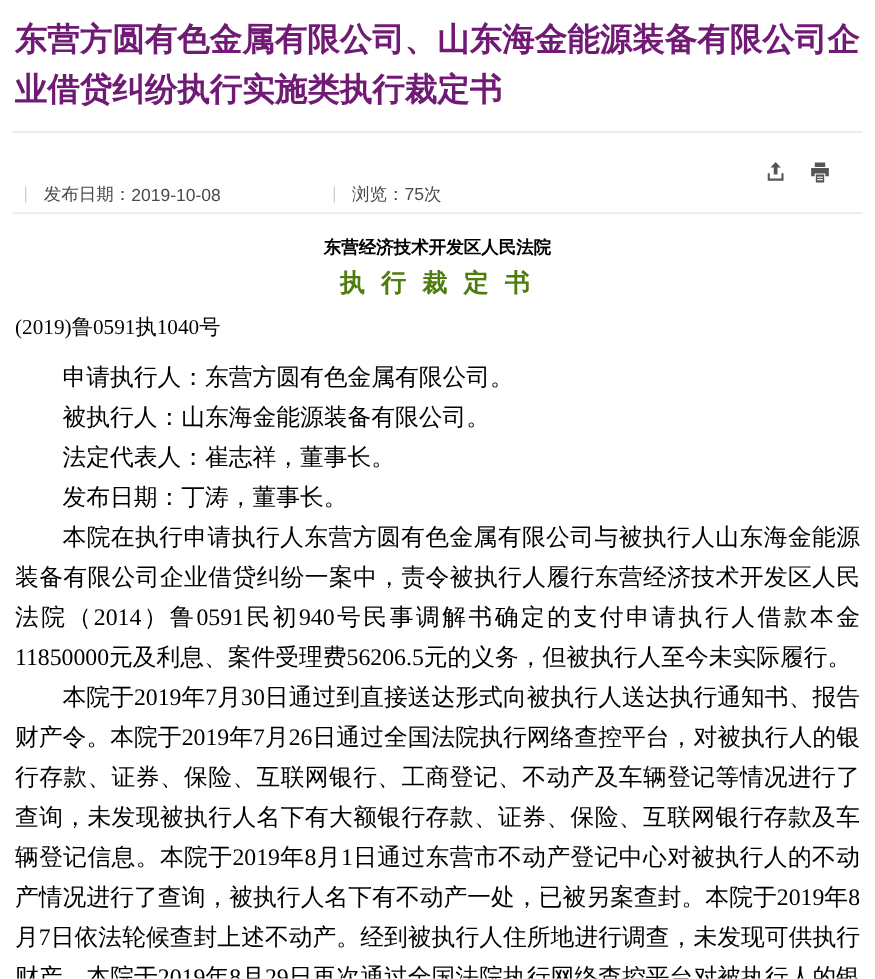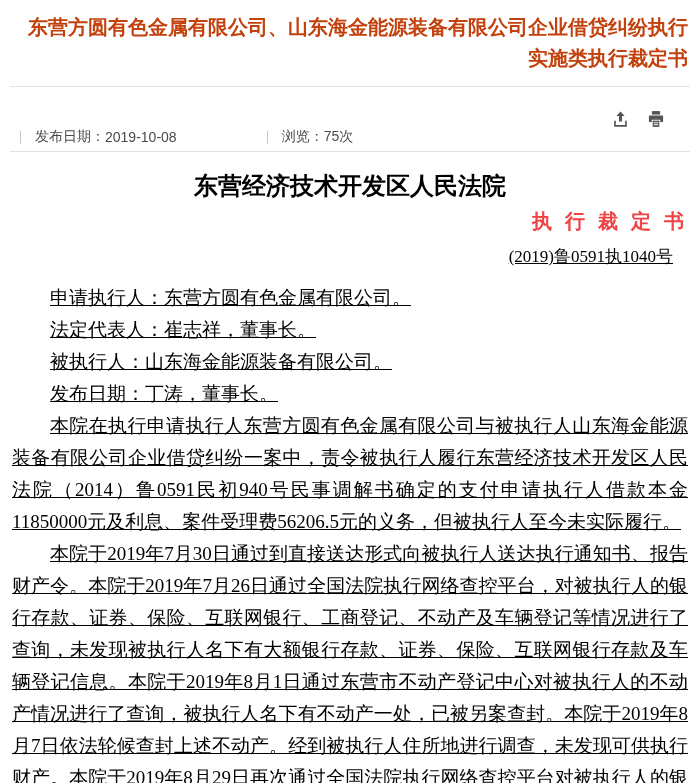--- a/index.html
+++ b/index.html
@@ -12,26 +12,26 @@
   }
   .page {
     width: 700px;
     height: 783px;
     margin: 0 auto;
     padding: 8px 10px 0 10px;
     overflow: hidden;
     background: #ffffff;
   }
   .page-title {
-    font-size: 20px;
+    font-size: 26px;
     font-weight: bold;
-    text-align: right;
+    text-align: left;
     line-height: 1.55;
     margin: 4px 2px 12px 2px;
-    color: #c2410c;
+    color: #701a75;
   }
   .meta-bar {
     display: flex;
     justify-content: space-between;
     align-items: center;
     border-top: 1px solid #e2e2e2;
     border-bottom: 1px solid #e2e2e2;
     padding: 5px 10px;
     font-size: 14px;
     color: #4a4a4a;
@@ -62,48 +62,45 @@
     align-items: center;
     justify-content: center;
     cursor: pointer;
     line-height: 0;
   }
   .doc {
     padding: 4px 2px 0 2px;
   }
   .court-name {
     text-align: center;
-    font-size: 24px;
+    font-size: 14px;
     font-weight: bold;
     margin: 14px 0 2px 0;
     color: #000000;
   }
   .doc-type {
-    text-align: right;
+    text-align: center;
     font-size: 20px;
     font-weight: bold;
     letter-spacing: 4px;
     margin: 6px 0 6px 0;
-    color: #ef4444;
+    color: #4d7c0f;
   }
   .case-number {
-    text-align: right;
     font-size: 17px;
     margin: 10px 15px 14px 0;
     color: #000000;
-    text-decoration: underline;
   }
   .doc p {
     font-size: 19px;
     line-height: 32px;
     margin: 0;
     text-indent: 2em;
     text-align: justify;
     color: #000000;
-    text-decoration: underline;
   }
 </style>
 </head>
 <body>
 
 <div class="page">
 
   <h1 class="page-title">东营方圆有色金属有限公司、山东海金能源装备有限公司企业借贷纠纷执行实施类执行裁定书</h1>
 
   <div class="meta-bar">
@@ -133,20 +130,20 @@
       </span>
     </div>
   </div>
 
   <div class="doc">
     <h2 class="court-name">东营经济技术开发区人民法院</h2>
     <h3 class="doc-type">执 行 裁 定 书</h3>
     <div class="case-number">(2019)鲁0591执1040号</div>
 
     <p>申请执行人：东营方圆有色金属有限公司。</p>
+    <p>被执行人：山东海金能源装备有限公司。</p>
     <p>法定代表人：崔志祥，董事长。</p>
-    <p>被执行人：山东海金能源装备有限公司。</p>
     <p>发布日期：丁涛，董事长。</p>
     <p>本院在执行申请执行人东营方圆有色金属有限公司与被执行人山东海金能源装备有限公司企业借贷纠纷一案中，责令被执行人履行东营经济技术开发区人民法院（2014）鲁0591民初940号民事调解书确定的支付申请执行人借款本金11850000元及利息、案件受理费56206.5元的义务，但被执行人至今未实际履行。</p>
     <p>本院于2019年7月30日通过到直接送达形式向被执行人送达执行通知书、报告财产令。本院于2019年7月26日通过全国法院执行网络查控平台，对被执行人的银行存款、证券、保险、互联网银行、工商登记、不动产及车辆登记等情况进行了查询，未发现被执行人名下有大额银行存款、证券、保险、互联网银行存款及车辆登记信息。本院于2019年8月1日通过东营市不动产登记中心对被执行人的不动产情况进行了查询，被执行人名下有不动产一处，已被另案查封。本院于2019年8月7日依法轮候查封上述不动产。经到被执行人住所地进行调查，未发现可供执行财产。本院于2019年8月29日再次通过全国法院执行网络查控平台对被执行人的银行存款、证券、保险、互联网银行、车辆、不动产及工商登记等情况进行了查询，未发现被执行人有可供执行的财产。2019年8月29日依法对</p>
   </div>
 
 </div>
 
 </body></html>

